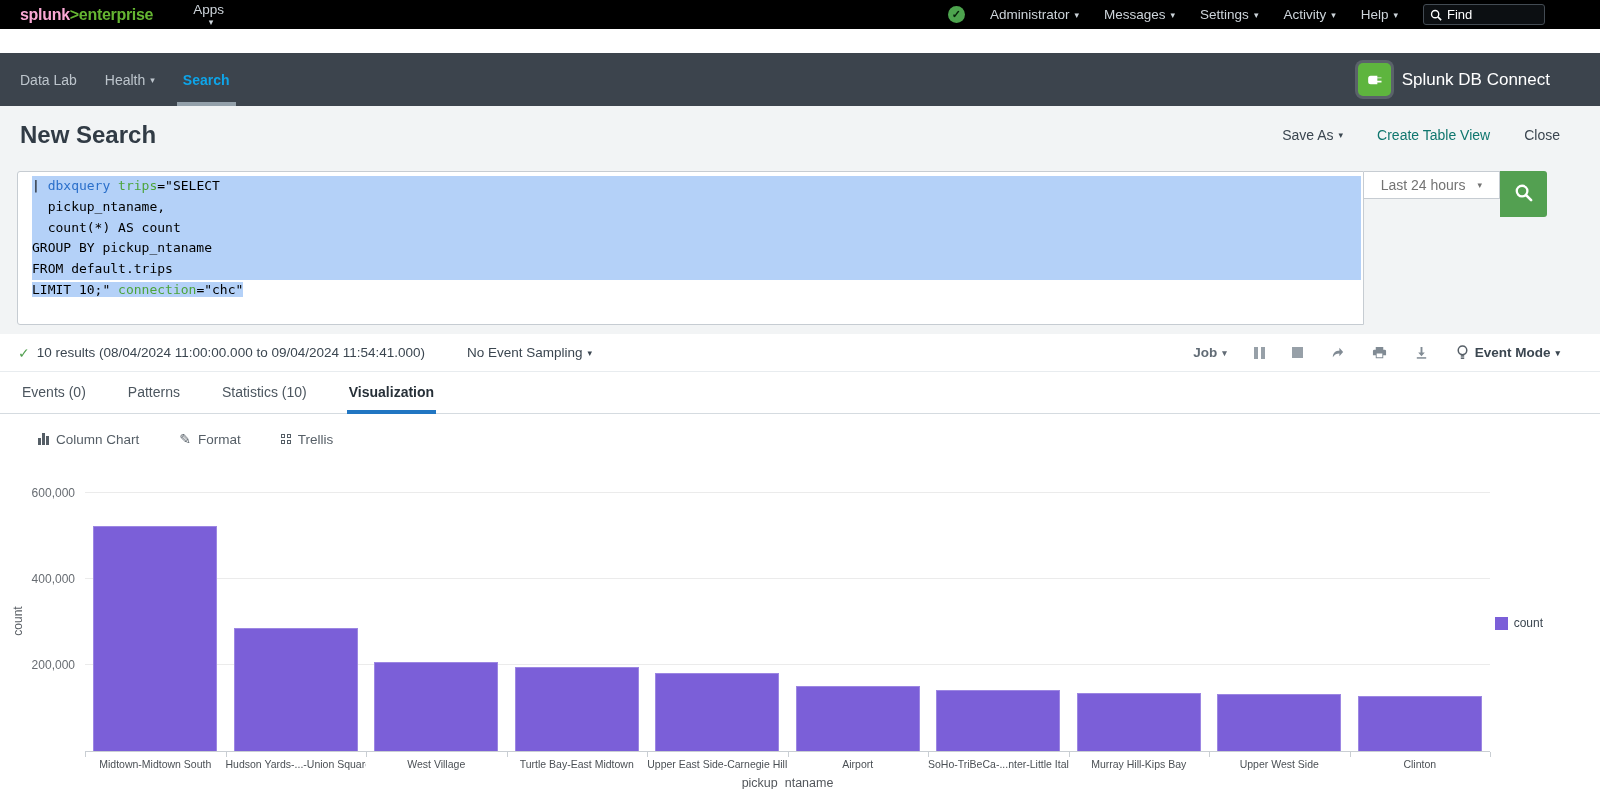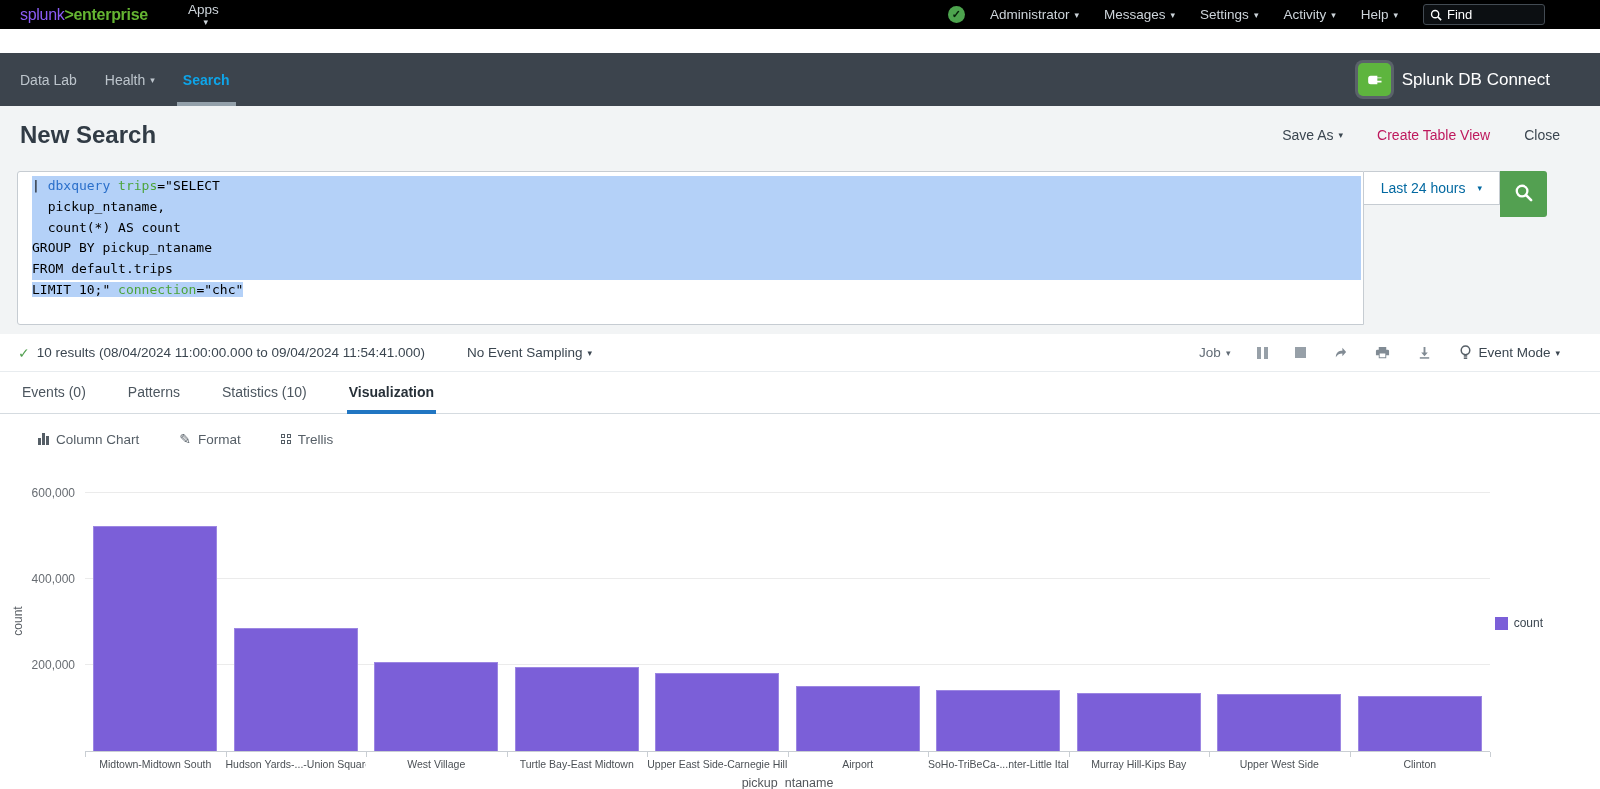--- a/index.html
+++ b/index.html
@@ -3,21 +3,21 @@
 <meta charset="utf-8">
 <style>
   * { margin:0; padding:0; box-sizing:border-box; }
   html,body { width:1600px; height:789px; overflow:hidden; }
   body { font-family:"Liberation Sans", sans-serif; background:#fff; }
   .screen { width:1600px; height:789px; display:flex; flex-direction:column; }
 
   
   .topnav { height:29px; background:#000; display:flex; align-items:center; padding:0 55px 0 20px; color:#cdd4da; font-size:13.5px; flex:0 0 auto; }
   .logo { font-size:16px; white-space:nowrap; letter-spacing:-0.3px; }
-  .logo .lw { color:#8b5cf6; font-weight:normal; }
+  .logo .lw { color:#f9a8d4; font-weight:bold; }
   .logo .lg { color:#65b532; font-weight:600; }
   .topnav-apps { margin-left:40px; display:flex; align-items:center; cursor:pointer;flex-direction:column; }
   .topnav-right { margin-left:auto; display:flex; align-items:center; gap:25px; }
   .status-circle { width:17px; height:17px; border-radius:50%; background:#4da44e; color:#06220a; font-size:11px; display:flex; align-items:center; justify-content:center; font-weight:bold; }
   .menu-item { display:flex; align-items:center; cursor:pointer; white-space:nowrap; }
   .caret { font-size:9px; margin-left:5px; position:relative; top:0px; }
   .findbox { width:122px; height:21px; background:#0c0f12; border:1px solid #434b53; border-radius:3px; display:flex; align-items:center; padding:0 6px; gap:5px; }
   .findbox input { background:transparent; border:none; outline:none; color:#fff; font-size:13px; width:100%; font-family:"Liberation Sans",sans-serif; }
   .findbox input::placeholder { color:#fff; opacity:1; }
 
@@ -29,39 +29,39 @@
   .appnav-item.active::after { content:""; position:absolute; left:8px; right:8px; bottom:0; height:4px; background:#93a0aa; }
   .appnav-right { margin-left:auto; display:flex; align-items:center; gap:11px; }
   .dbx-icon { width:33px; height:33px; border-radius:5px; background:#5eb53e; box-shadow:0 0 0 3px #5a626a; display:flex; align-items:center; justify-content:center; }
   .app-title { color:#fff; font-size:17px; white-space:nowrap; }
 
   
   .page-header { height:58px; background:#f2f4f5; display:flex; align-items:center; padding:0 40px 0 20px; flex:0 0 auto; }
   .page-title { font-size:24px; font-weight:bold; color:#313b45; }
   .header-actions { margin-left:auto; display:flex; align-items:center; gap:34px; font-size:14px; color:#3b4650; }
   .header-actions .action { display:flex; align-items:center; cursor:pointer; }
-  .header-actions .disabled { color:#be185d; cursor:default;text-align:right; }
+  .header-actions .disabled { color:#0f766e; cursor:default;text-align:right; }
 
   
   .search-section { background:#f2f4f5; padding:7px 53px 9px 17px; display:flex; align-items:flex-start; flex:0 0 auto; }
   .query-box { flex:1; background:#fff; border:1px solid #c6ccd2; border-radius:3px 0 0 3px; height:154px; padding:4px 2px; font-family:"DejaVu Sans Mono","Liberation Mono",monospace; font-size:13px; line-height:20.8px; color:#000; cursor:text; overflow:hidden; }
   .qline { padding-left:12px; white-space:pre; }
   .qtext { background:#b4d1f8; }
   .qline.full .qtext { display:block; }
   .tok-blue { color:#2a6fca; }
   .tok-green { color:#4ca43c; }
   .search-controls { display:flex; flex:0 0 auto; }
-  .time-range { height:34px; background:#fff; border:1px solid #c6ccd2; border-left:none; display:flex; align-items:center; padding:0 17px; font-size:14px; color:#0369a1; gap:7px; cursor:pointer; }
+  .time-range { height:28px; background:#fff; border:1px solid #c6ccd2; border-left:none; display:flex; align-items:center; padding:0 17px; font-size:14px; color:#737373; gap:7px; cursor:pointer; }
   .search-btn { height:46px; width:47px; background:#53a051; border:none; border-radius:0 3px 3px 0; display:flex; align-items:center; justify-content:center; cursor:pointer; }
 
   
   .results-bar { height:38px; background:#fff; display:flex; align-items:center; padding:0 40px 0 18px; font-size:13.5px; color:#3b4650; border-bottom:1px solid #e8ecef; flex:0 0 auto; }
   .check { color:#53a051; margin-right:7px; font-size:14px; }
   .sampling { margin-left:42px; display:flex; align-items:center; cursor:pointer; }
-  .results-right { margin-left:auto; display:flex; align-items:center; gap:27px; color:#616b75; }
+  .results-right { margin-left:auto; display:flex; align-items:center; gap:27px; color:#616b75;font-weight:bold; }
   .rb-btn { display:flex; align-items:center; cursor:pointer; white-space:nowrap; }
   .icon-pause { display:flex; gap:3px; cursor:pointer; }
   .icon-pause i { display:block; width:4px; height:12px; background:#97a0a8; }
   .icon-stop { width:11px; height:11px; background:#97a0a8; cursor:pointer; }
   .svg-icon { display:flex; cursor:pointer; }
 
   
   .tabs { height:42px; background:#fff; border-bottom:1px solid #d5dbe0; display:flex; align-items:flex-end; padding-left:20px; gap:38px; flex:0 0 auto; }
   .tab { padding:0 2px 13px; font-size:14px; color:#4c565f; position:relative; cursor:pointer; white-space:nowrap; }
   .tab.active { color:#273038; font-weight:bold; }

